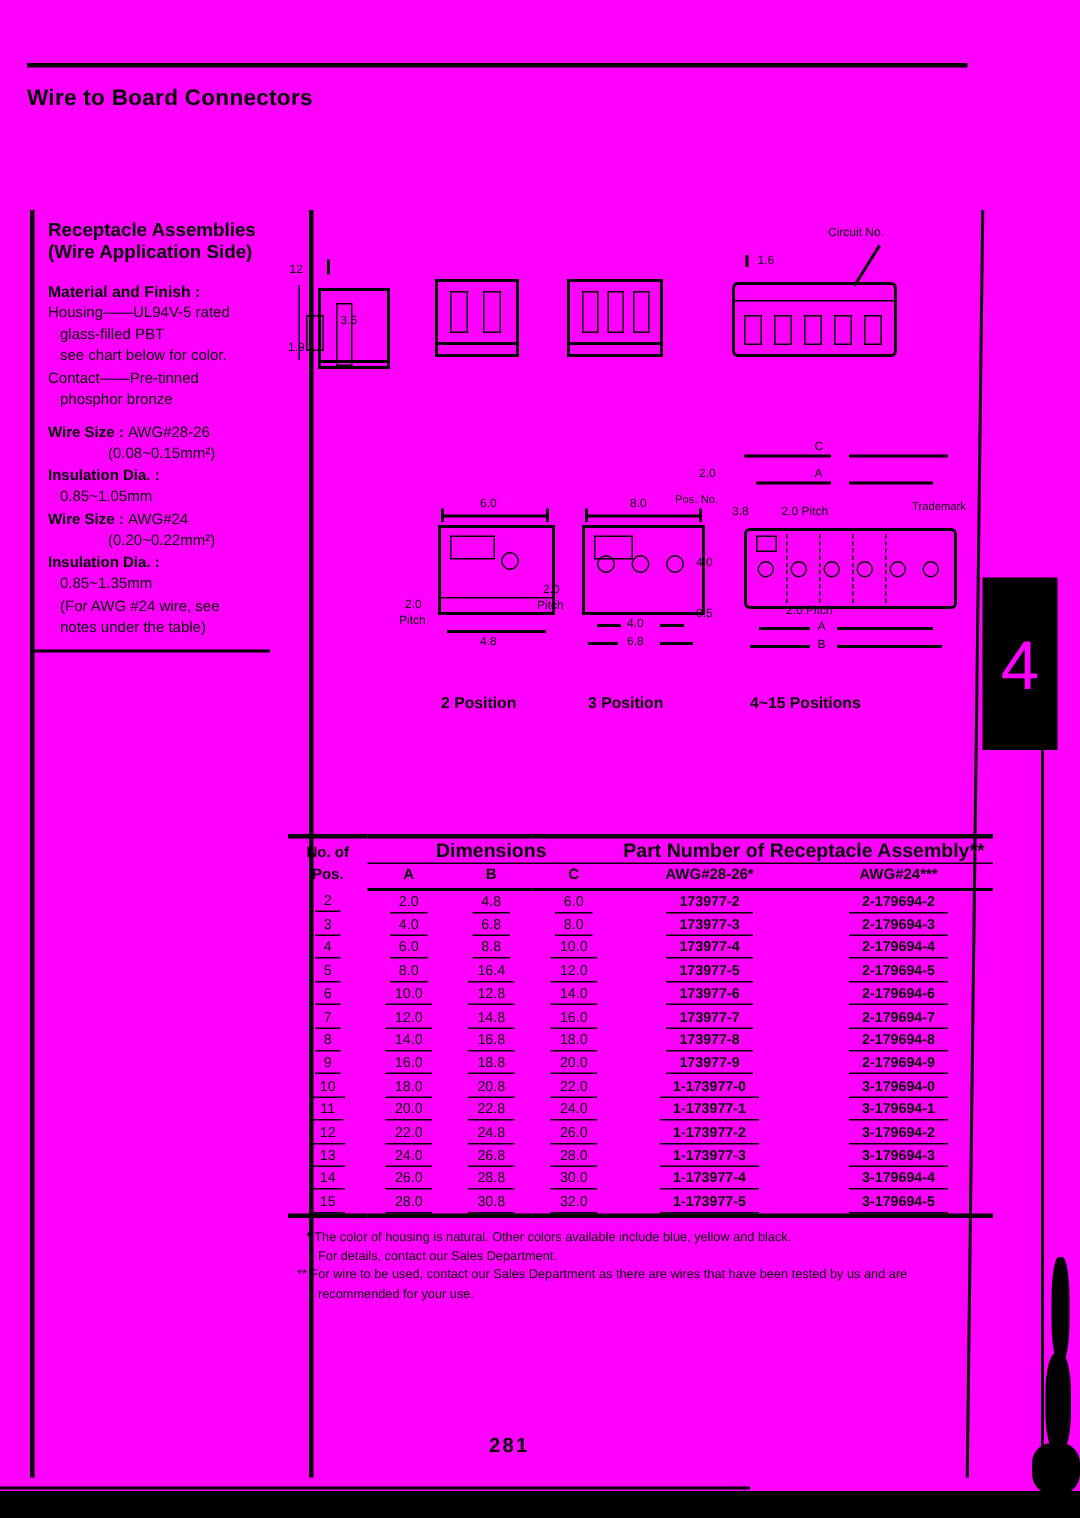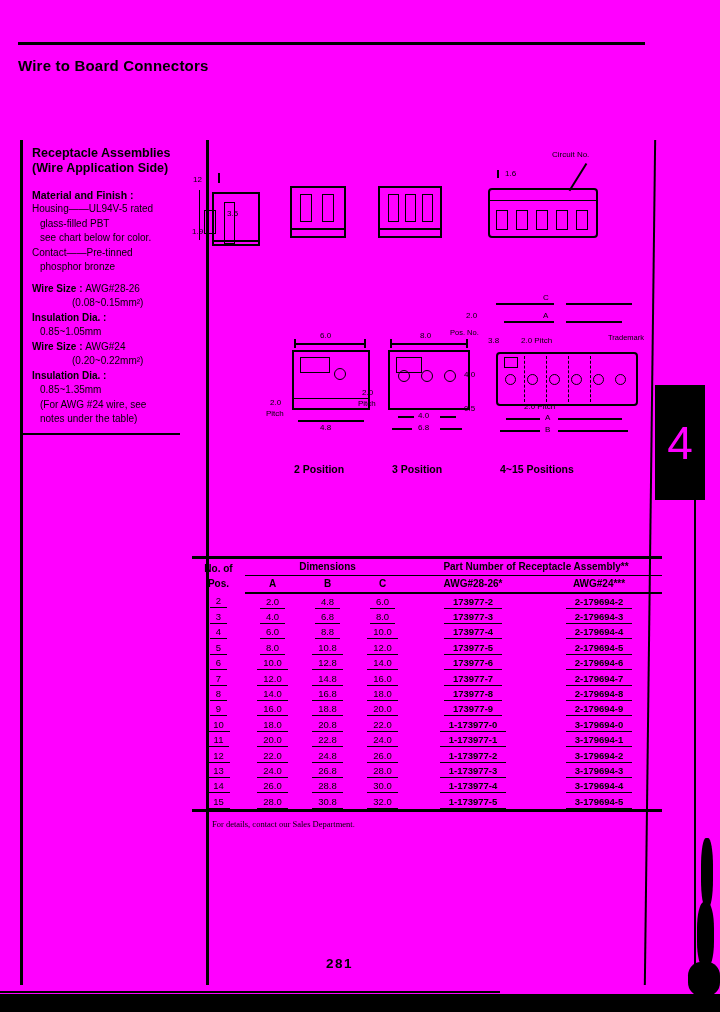--- a/index.html
+++ b/index.html
@@ -27,32 +27,32 @@
   .box{position:absolute;border:2px solid #000;box-sizing:border-box;}
   .thin{border-width:1.5px;}
   .hl{position:absolute;background:#000;height:1.5px;}
   .vl{position:absolute;background:#000;width:1.5px;}
   .circ{position:absolute;border:1.5px solid #000;border-radius:50%;box-sizing:border-box;}
   .dash{position:absolute;border-left:1px dashed #000;}
   .caption{position:absolute;font-size:10.5px;font-weight:bold;white-space:nowrap;}
   
   .ptable{position:absolute;left:192px;top:556px;border-collapse:collapse;table-layout:fixed;width:470px;}
   .ptable th{font-size:10px;font-weight:bold;padding:0;line-height:16px;text-align:center;}
-  .ptable .gh{border-bottom:1.5px solid #000;font-size:10px;}
+  .ptable .gh{border-bottom:1.5px solid #000;font-size:13px;}
   .ptable thead tr.sub th{border-bottom:2.5px solid #000;}
   .ptable{border-top:3px solid #000;border-bottom:3px solid #000;}
   .ptable td{font-size:9.5px;text-align:center;padding:0;height:15.4px;line-height:13px;vertical-align:middle;}
   .ptable td .u{border-bottom:1.5px solid #000;padding:0 6px;display:inline-block;}
   .ptable td.pn .u{font-weight:bold;padding:0 9px;}
   .nofpos div{line-height:15px;}
   
   .fnotes{position:absolute;left:196px;top:818px;width:478px;font-size:8.5px;line-height:12.5px;}
   .fn-i0{padding-left:2px;}
   .fn-i1{padding-left:8px;}
-  .fn-i2{padding-left:16px;font-family:Liberation Serif, serif;}
+  .fn-i2{padding-left:16px;}
   
   .tab4{position:absolute;left:655px;top:385px;width:50px;height:115px;background:#000;color:#FF00FF;
         display:flex;align-items:center;justify-content:center;font-size:46px;}
   .pagenum{position:absolute;left:326px;top:956px;font-size:13.5px;font-weight:bold;letter-spacing:1.5px;}
   .blob{position:absolute;background:#000;border-radius:40%;}
 </style>
 </head>
 <body>
 
 <div class="page">
@@ -240,21 +240,21 @@
           <td><span class="u">4</span></td>
           <td><span class="u">6.0</span></td>
           <td><span class="u">8.8</span></td>
           <td><span class="u">10.0</span></td>
           <td class="pn"><span class="u">173977-4</span></td>
           <td class="pn"><span class="u">2-179694-4</span></td>
         </tr>
         <tr>
           <td><span class="u">5</span></td>
           <td><span class="u">8.0</span></td>
-          <td><span class="u">10.8</span></td>
+          <td><span class="u">16.4</span></td>
           <td><span class="u">12.0</span></td>
           <td class="pn"><span class="u">173977-5</span></td>
           <td class="pn"><span class="u">2-179694-5</span></td>
         </tr>
         <tr>
           <td><span class="u">6</span></td>
           <td><span class="u">10.0</span></td>
           <td><span class="u">12.8</span></td>
           <td><span class="u">14.0</span></td>
           <td class="pn"><span class="u">173977-6</span></td>
@@ -329,21 +329,24 @@
           <td><span class="u">28.0</span></td>
           <td><span class="u">30.8</span></td>
           <td><span class="u">32.0</span></td>
           <td class="pn"><span class="u">1-173977-5</span></td>
           <td class="pn"><span class="u">3-179694-5</span></td>
         </tr>
       </tbody>
   </table>
 
   <div class="fnotes">
+      <div class="fn-i1">* The color of housing is natural. Other colors available include blue, yellow and black.</div>
       <div class="fn-i2">For details, contact our Sales Department.</div>
+      <div class="fn-i0">** For wire to be used, contact our Sales Department as there are wires that have been tested by us and are</div>
+      <div class="fn-i2">recommended for your use.</div>
     </div>
 
   <div class="tab4">
     <span>4</span>
   </div>
 
   <div class="pagenum">281</div>
 
   <div class="rule" style="left:649px;top:140px;width:2px;height:845px;transform:rotate(0.7deg);"></div>
   <div class="rule" style="left:694px;top:385px;width:2px;height:600px;"></div>

